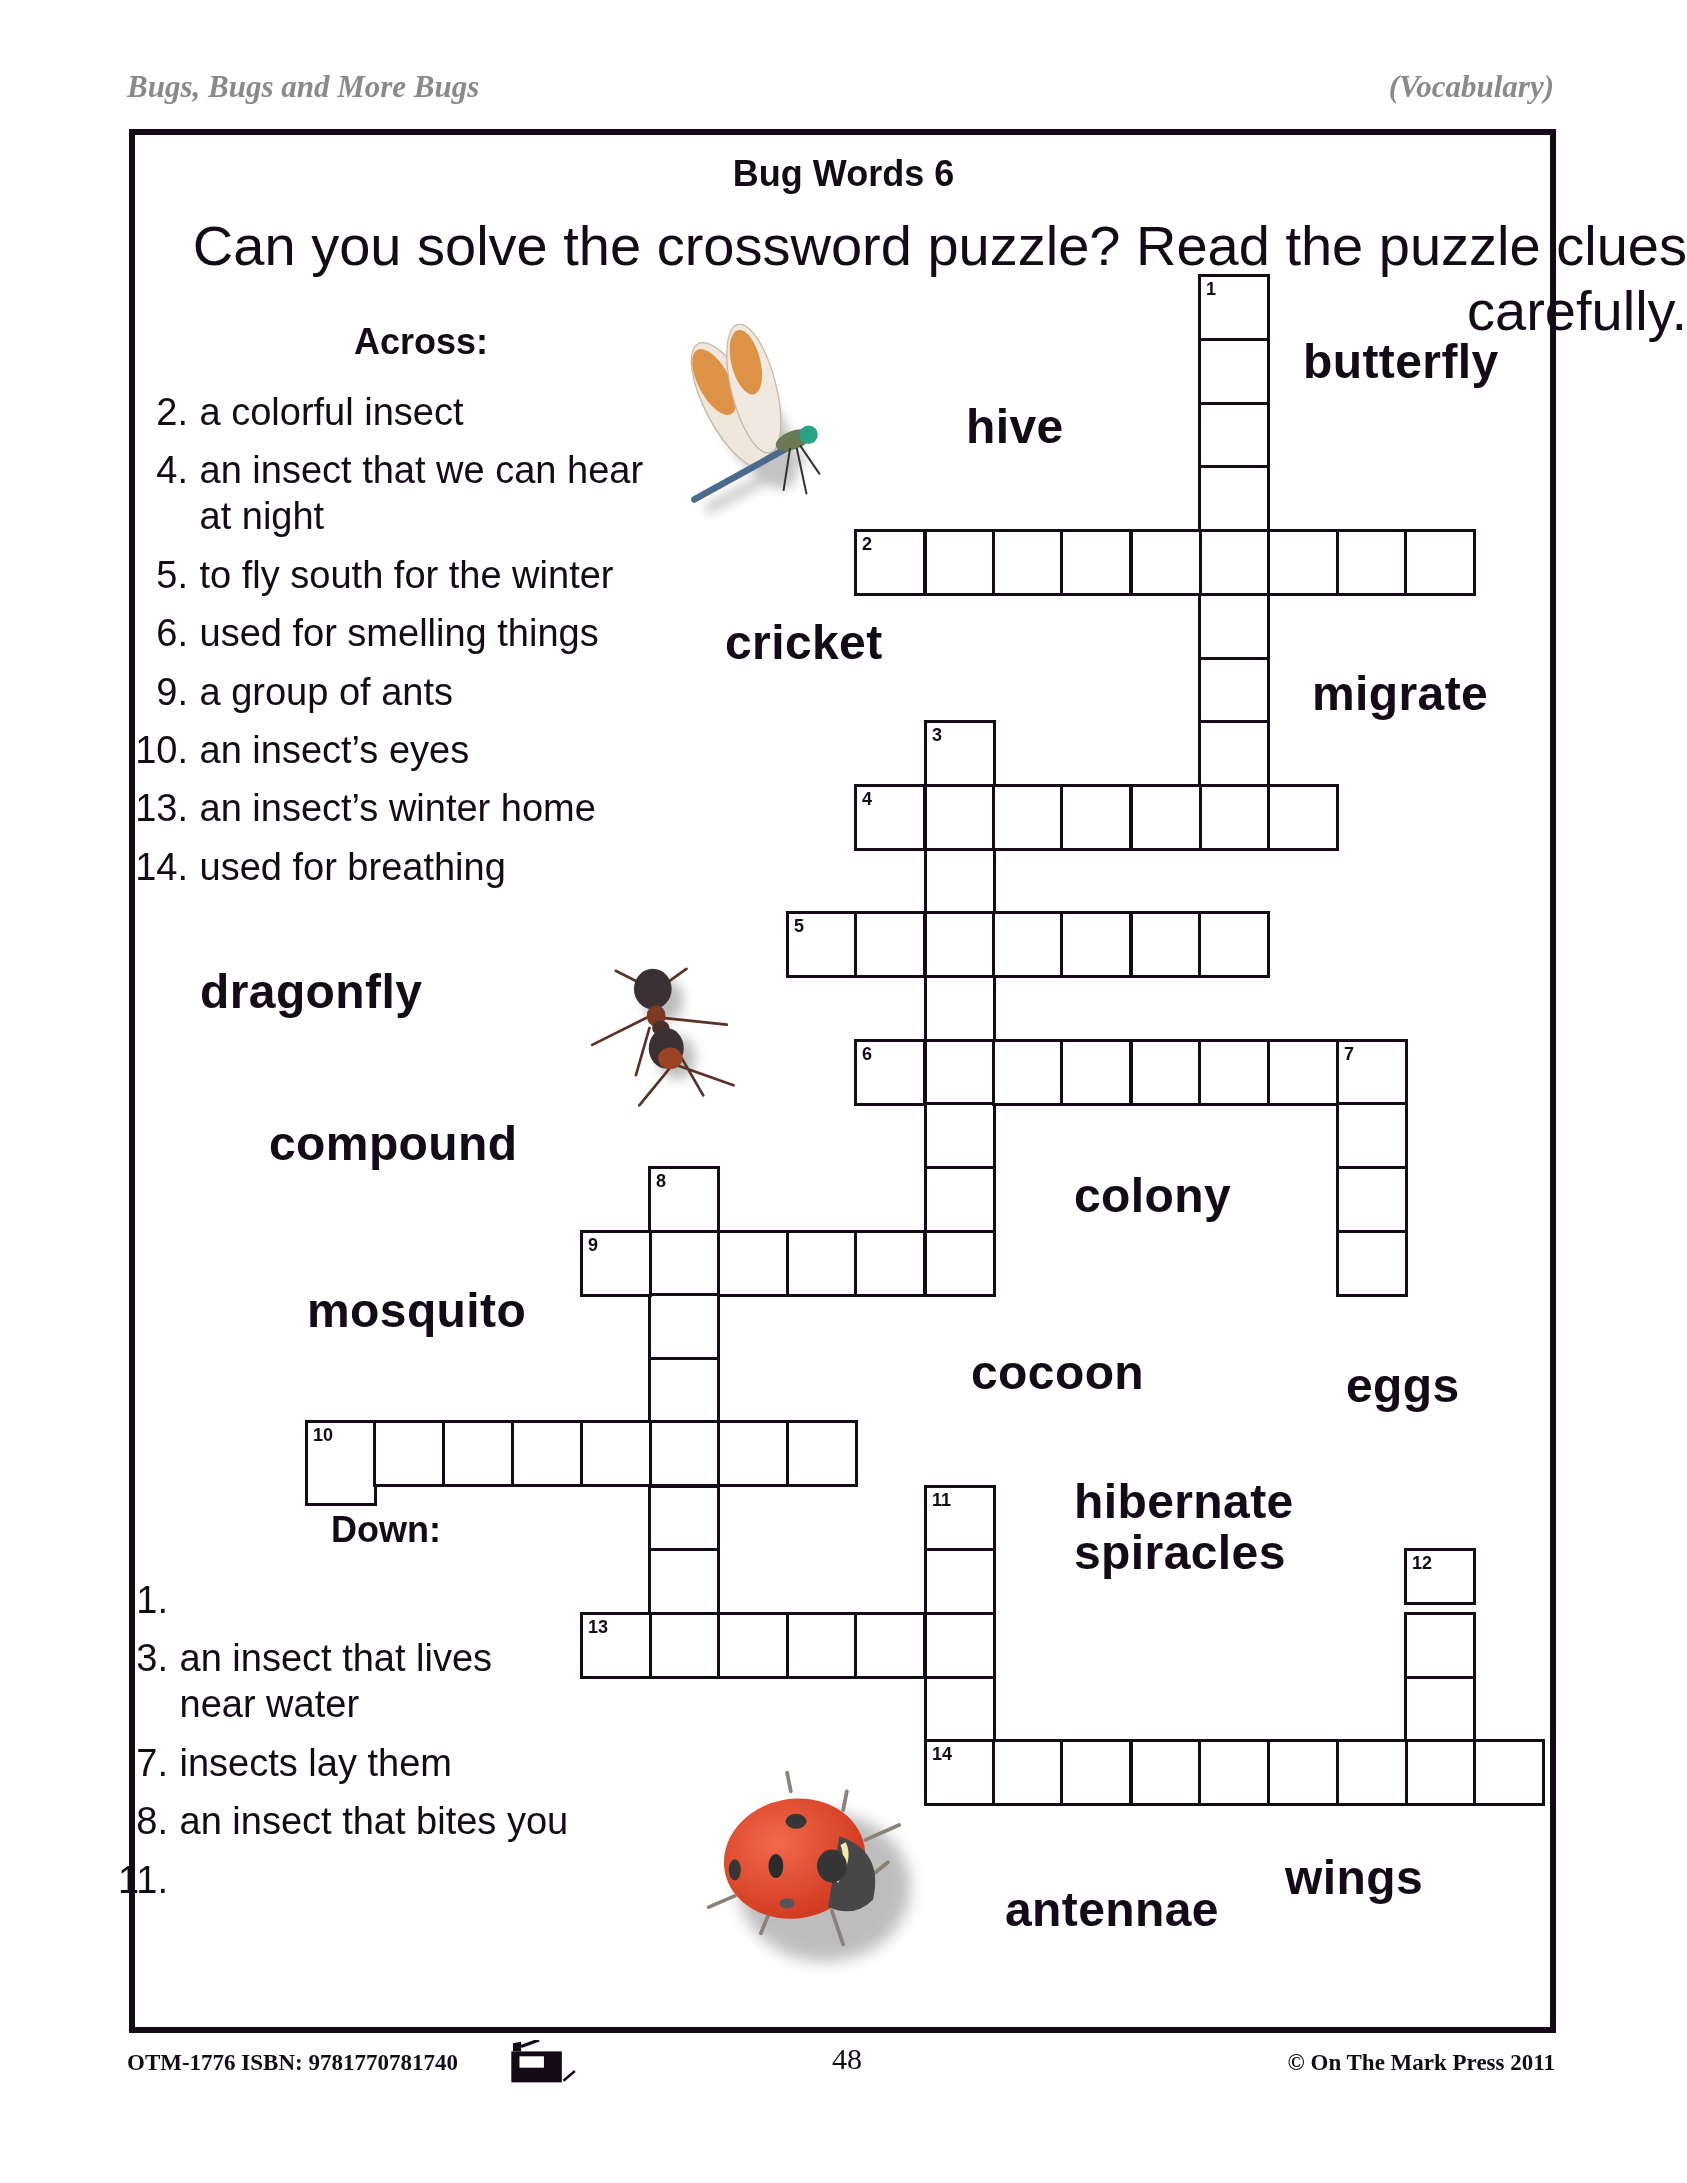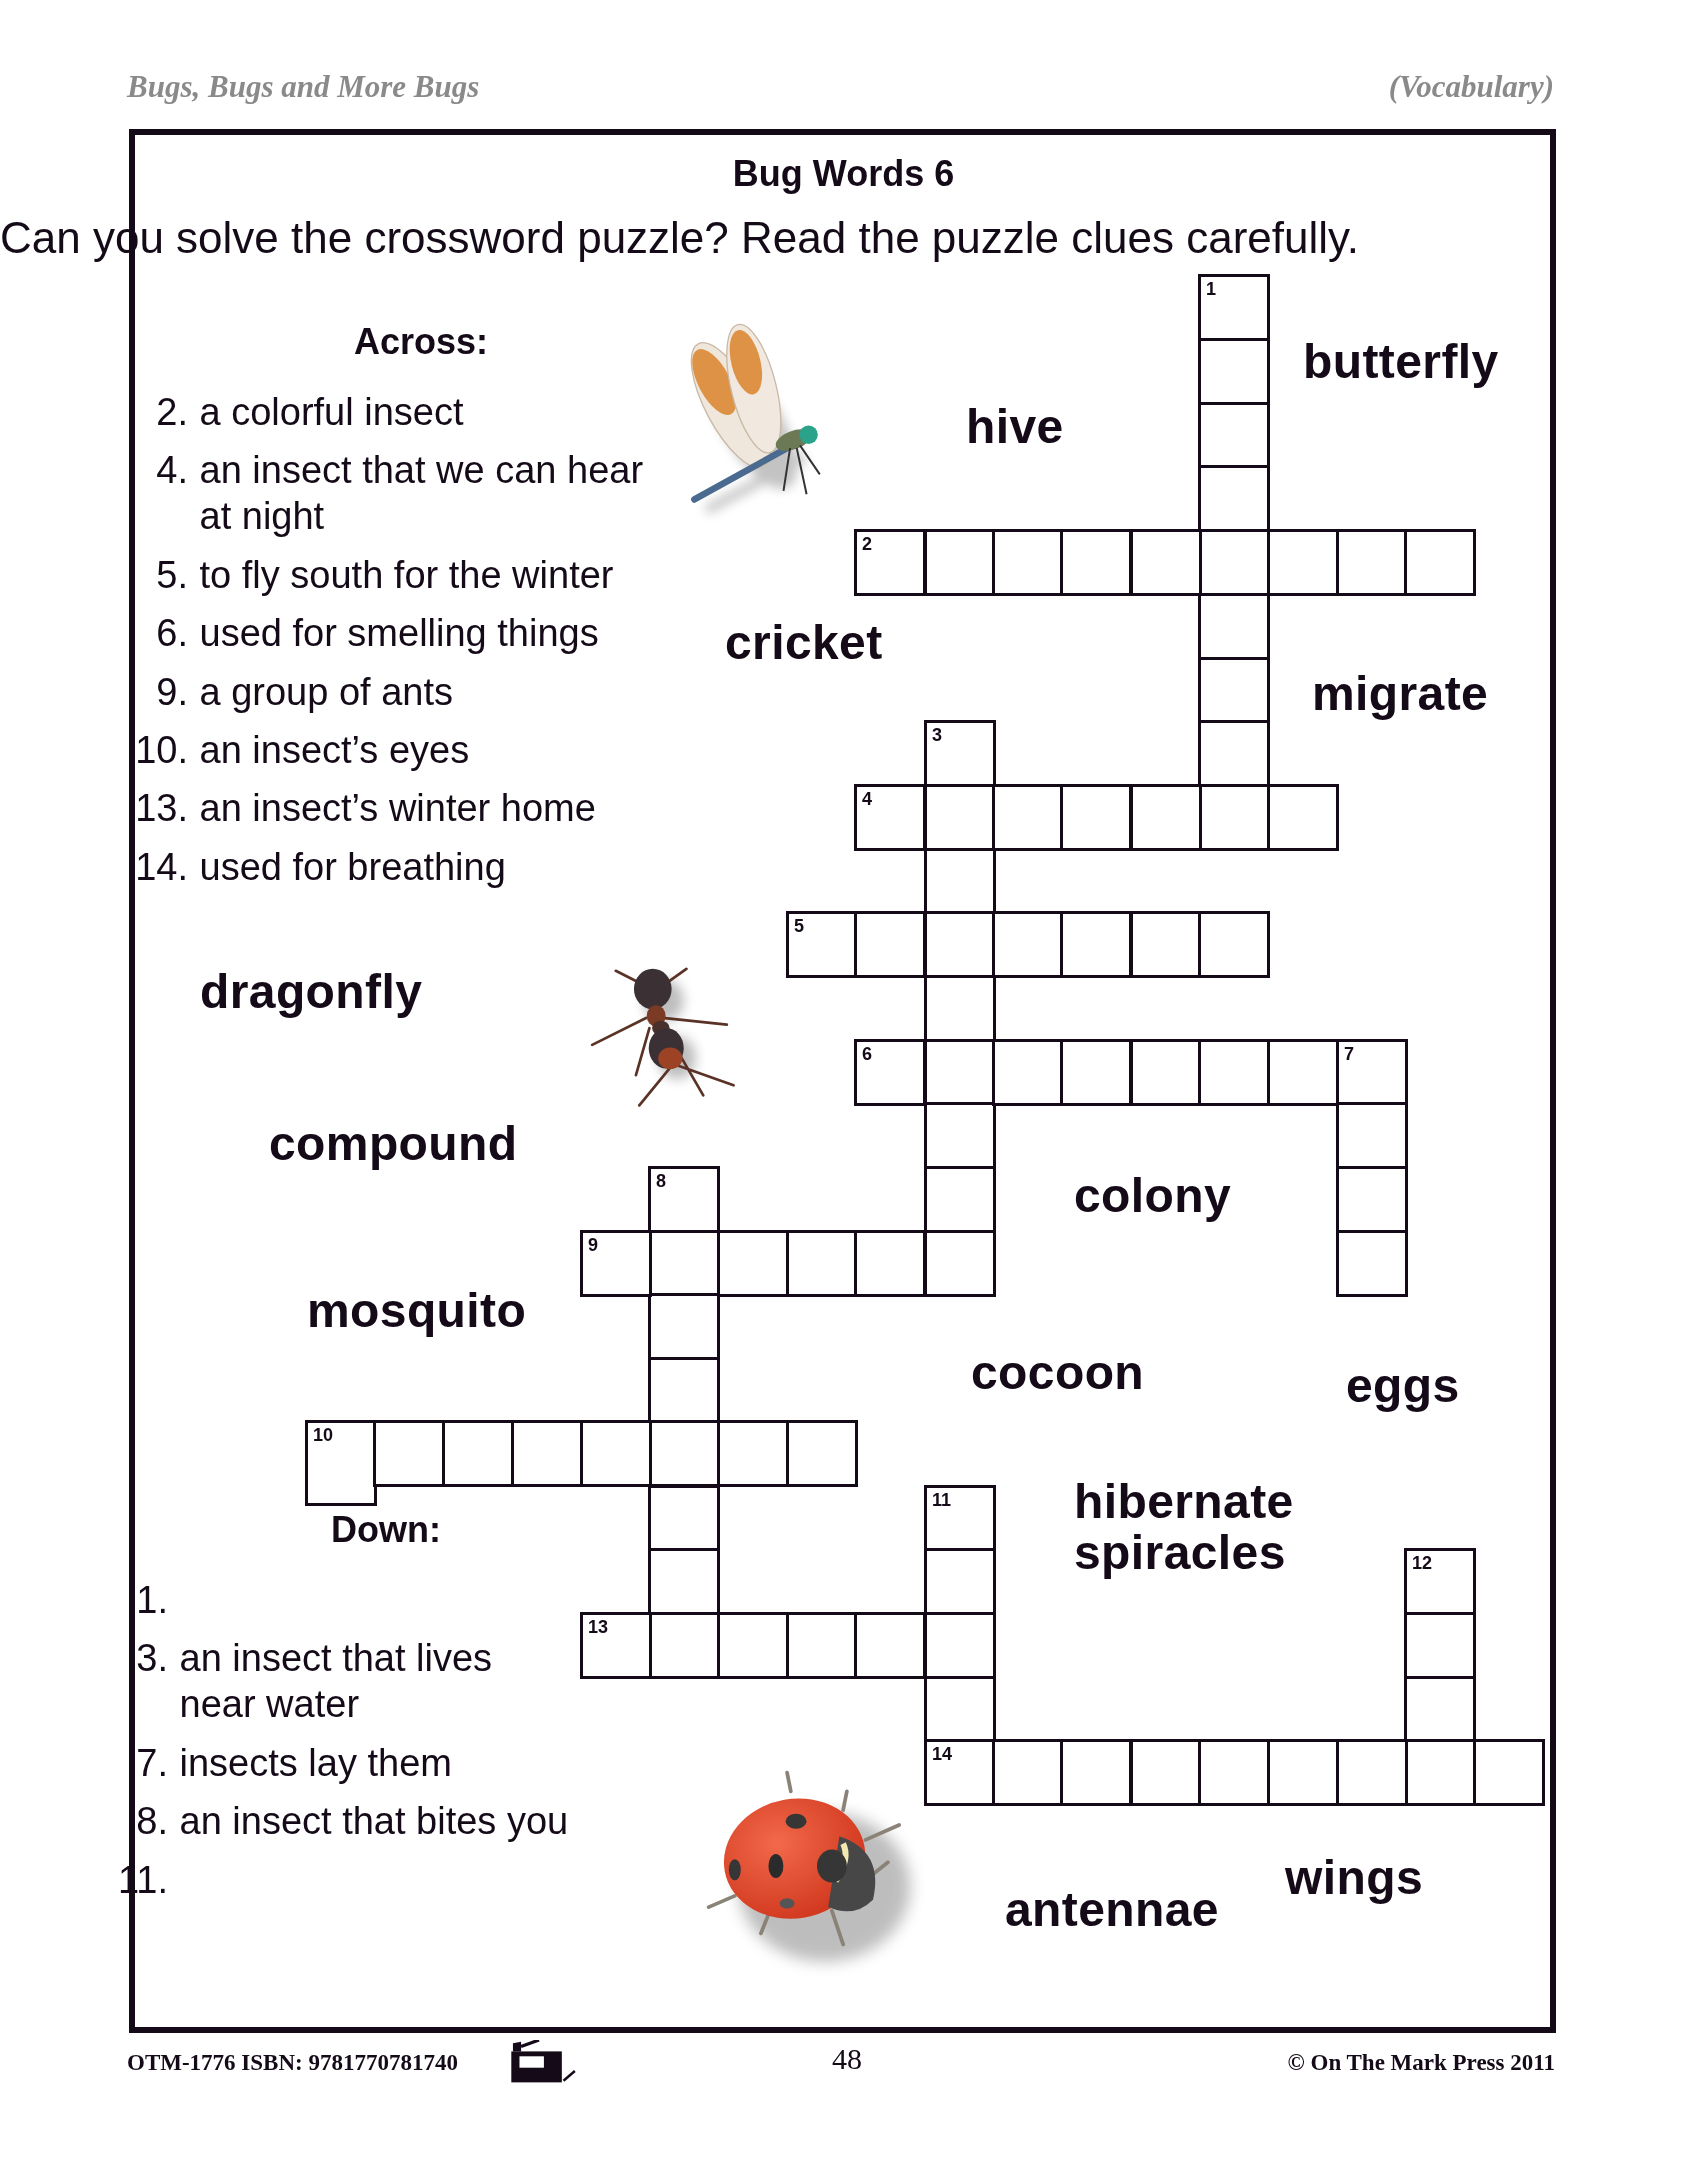--- a/index.html
+++ b/index.html
@@ -1,21 +1,21 @@
 <!DOCTYPE html>
 <html style="font-size:13px"><head>
 <meta charset="utf-8">
 <style>
   html, body { margin:0; padding:0; background:#ffffff; }
   body { width:1687px; height:2183px; position:relative; overflow:hidden; font-family:"Liberation Sans", sans-serif; color:#140a18; }
   .abs { position:absolute; }
   .hdr { font-family:"Liberation Serif", serif; font-style:italic; font-weight:bold; color:#8a8a8a; font-size:31px; top:69px; }
   #frame { position:absolute; left:129px; top:129px; width:1415px; height:1892px; border:6.6px solid #140a18; }
   .title { font-weight:bold; font-size:36px; width:100%; text-align:center; }
-  .subtitle { font-size:44px; width:100%; text-align:left; }
+  .subtitle { font-size:56px; width:100%; text-align:right; }
   .heading { font-weight:bold; font-size:36px; }
   .clue { font-size:38px; line-height:46px; display:flex; }
   .clue .num { width:66px; text-align:right; flex:none; }
   .clue .txt { padding-left:11.5px; }
   .word { font-weight:bold; font-size:48px; letter-spacing:0.4px; white-space:nowrap; }
   .cell { position:absolute; box-sizing:border-box; border:3.3px solid #140a18; background:#fff; }
   .cell .n { position:absolute; left:5px; top:1.6px; font-size:18px; font-weight:bold; }
   .foot { font-family:"Liberation Serif", serif; font-weight:bold; font-size:23px; top:2050px; }
   .pg { font-family:"Liberation Serif", serif; font-size:30px; top:2042px; }
 </style>
@@ -192,21 +192,21 @@
     <div class="cell" style="left: 786px; top: 1420px; width: 72px; height: 67px;"></div>
     <div class="cell" style="left: 924px; top: 1485px; width: 72px; height: 67px;">
       <span class="n">11</span>
     </div>
     <div class="cell" style="left: 924px; top: 1548px; width: 72px; height: 67px;"></div>
     <div class="cell" style="left: 924px; top: 1612px; width: 72px; height: 67px;"></div>
     <div class="cell" style="left: 924px; top: 1676px; width: 72px; height: 67px;"></div>
     <div class="cell" style="left: 924px; top: 1739px; width: 72px; height: 67px;">
       <span class="n">14</span>
     </div>
-    <div class="cell" style="left: 1404px; top: 1548px; width: 72px; height: 67px;">
+    <div class="cell" style="left: 1404px; top: 1548px; width: 72px; height: 57px;">
       <span class="n">12</span>
     </div>
     <div class="cell" style="left: 1404px; top: 1612px; width: 72px; height: 67px;"></div>
     <div class="cell" style="left: 1404px; top: 1676px; width: 72px; height: 67px;"></div>
     <div class="cell" style="left: 1404px; top: 1739px; width: 72px; height: 67px;"></div>
     <div class="cell" style="left: 580px; top: 1612px; width: 72px; height: 67px;">
       <span class="n">13</span>
     </div>
     <div class="cell" style="left: 717px; top: 1612px; width: 72px; height: 67px;"></div>
     <div class="cell" style="left: 786px; top: 1612px; width: 72px; height: 67px;"></div>

